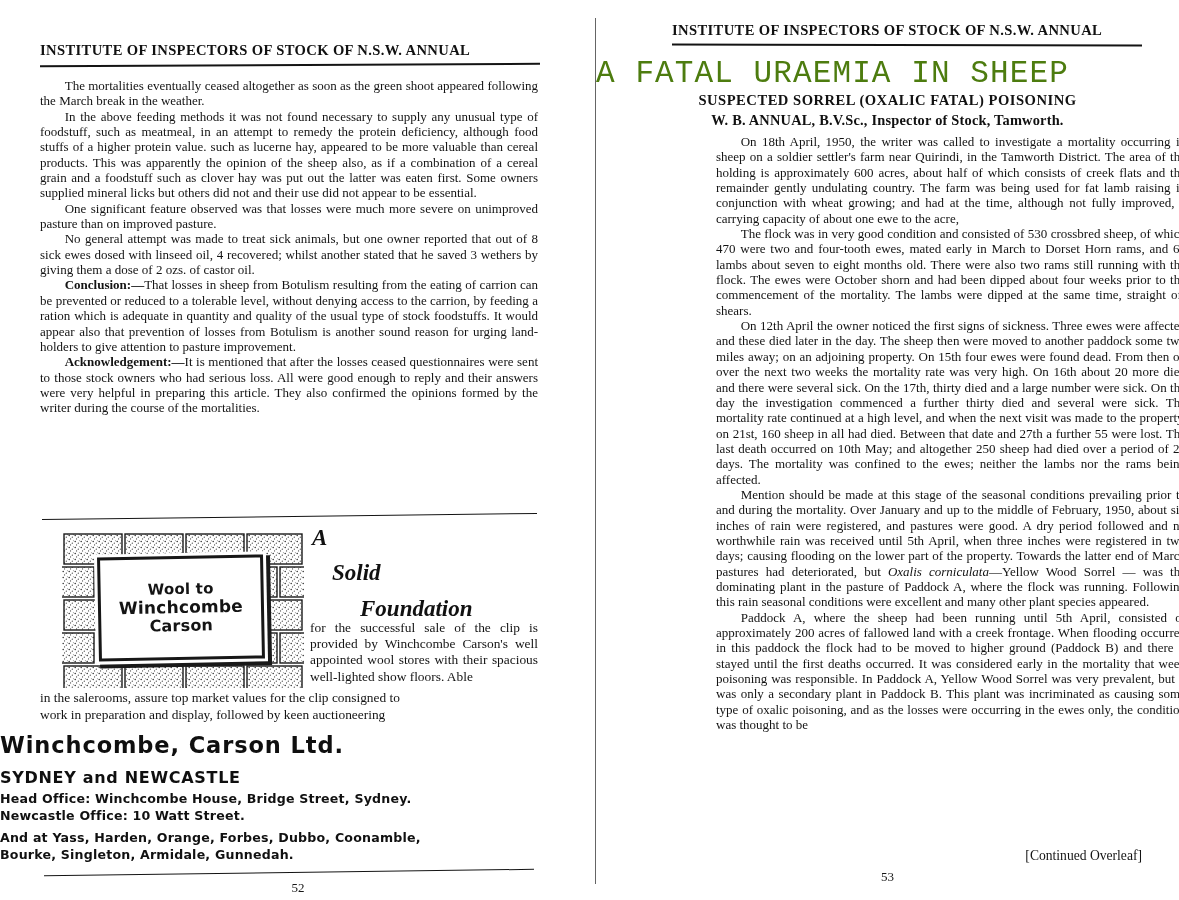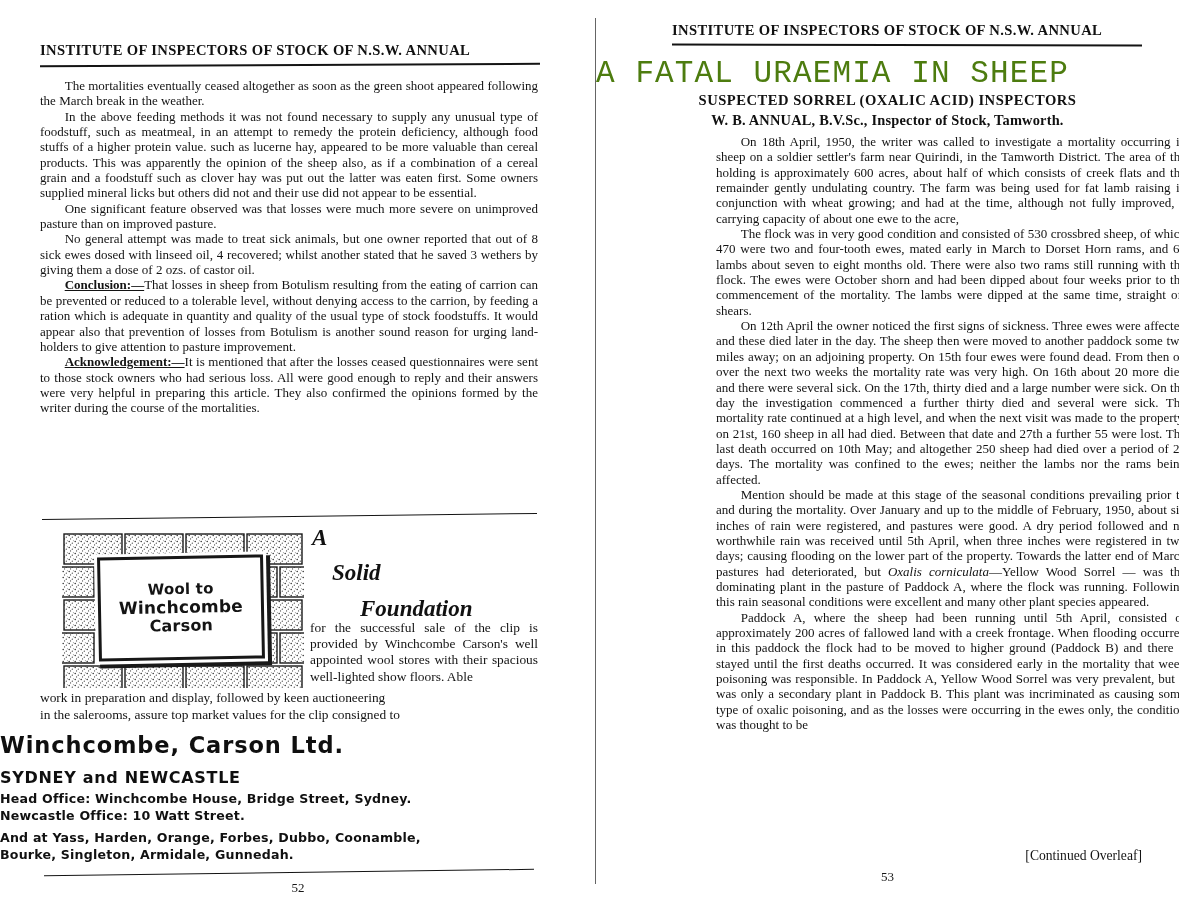--- a/index.html
+++ b/index.html
@@ -35,21 +35,21 @@
     position:absolute;
     text-align:justify;
     text-justify:inter-word;
     font-size:13px;
     line-height:15.35px;
     color:#131313;
     hyphens:none;
   }
   .col p{margin:0;text-indent:1.9em;}
   .col i{font-style:italic;}
-  .col b{font-weight:700;text-decoration:underline;}
+  .col b{font-weight:700;}
 
   
   .ad{position:absolute;}
   .rule{position:absolute;height:0;border-top:1.6px solid #141414;}
 
   .ad-art{
     position:absolute;
     background:#fff;
     overflow:hidden;
   }
@@ -215,22 +215,22 @@
       </div>
     </div>
 
     <div class="slogan s1" style="left:312px;top:525px;">A</div>
     <div class="slogan s2" style="left:332px;top:560px;">Solid</div>
     <div class="slogan s3" style="left:360px;top:596px;text-align:right;">Foundation</div>
 
     <div class="ad-body" style="left:310px;top:620px;width:228px;">for the successful sale of the clip is provided by Winchcombe Carson's well appointed wool stores with their spacious well-lighted show floors.  Able</div>
 
     <div class="ad-wide" style="left:40px;top:690px;width:500px;">
+      <div>in the salerooms, assure top market values for the clip consigned to</div>
       <div>work in preparation and display, followed by keen auctioneering</div>
-      <div>in the salerooms, assure top market values for the clip consigned to</div>
     </div>
 
     <div class="ad-name" style="left:0;top:732px;">Winchcombe, Carson Ltd.</div>
     <div class="ad-cities" style="left:0;top:768px;">SYDNEY and NEWCASTLE</div>
     <div class="ad-office" style="left:0;top:791px;">Head Office: Winchcombe House, Bridge Street, Sydney.</div>
     <div class="ad-office" style="left:0;top:808px;">Newcastle Office: 10 Watt Street.</div>
     <div class="ad-branch" style="left:0;top:830px;">And at Yass, Harden, Orange, Forbes, Dubbo, Coonamble,</div>
     <div class="ad-branch" style="left:0;top:847px;">Bourke, Singleton, Armidale, Gunnedah.</div>
   </div>
 
@@ -240,21 +240,21 @@
 </div>
 
 <div class="gutter"></div>
 
 <div class="page page-right">
 
   <div class="running-head" style="left:76px;top:22px;">INSTITUTE OF INSPECTORS OF STOCK OF N.S.W. ANNUAL</div>
   <div class="head-rule" style="left:76px;top:44px;width:470px;transform:rotate(0.12deg);"></div>
 
   <div class="art-title" style="left:0;top:56px;">A FATAL URAEMIA IN SHEEP</div>
-  <div class="art-sub" style="left:0;top:92px;">SUSPECTED SORREL (OXALIC ACID) INSPECTORS</div>
+  <div class="art-sub" style="left:0;top:92px;">SUSPECTED SORREL (OXALIC FATAL) POISONING</div>
   <div class="art-auth" style="left:0;top:112px;">W. B. ANNUAL, B.V.Sc., Inspector of Stock, Tamworth.</div>
 
   <div class="col" style="left:76px;top:134px;width:470px;margin-left:44px;">
     <p>On 18th April, 1950, the writer was called to investigate a mortality occurring in sheep on a soldier settler's farm near Quirindi, in the Tamworth District.  The area of the holding is approximately 600 acres, about half of which consists of creek flats and the remainder gently undulating country.  The farm was being used for fat lamb raising in conjunction with wheat growing; and had at the time, although not fully improved, a carrying capacity of about one ewe to the acre,</p>
     <p>The flock was in very good condition and consisted of 530 crossbred sheep, of which 470 were two and four-tooth ewes, mated early in March to Dorset Horn rams, and 60 lambs about seven to eight months old.  There were also two rams still running with the flock.  The ewes were October shorn and had been dipped about four weeks prior to the commencement of the mortality.  The lambs were dipped at the same time, straight off shears.</p>
     <p>On 12th April the owner noticed the first signs of sickness. Three ewes were affected and these died later in the day.  The sheep then were moved to another paddock some two miles away; on an adjoining property.  On 15th four ewes were found dead. From then on over the next two weeks the mortality rate was very high.  On 16th about 20 more died and there were several sick.  On the 17th, thirty died and a large number were sick.  On the day the investigation commenced a further thirty died and several were sick.  The mortality rate continued at a high level, and when the next visit was made to the property, on 21st, 160 sheep in all had died.  Between that date and 27th a further 55 were lost.  The last death occurred on 10th May; and altogether 250 sheep had died over a period of 28 days.  The mortality was confined to the ewes; neither the lambs nor the rams being affected.</p>
     <p><span>Mention should be made at this stage of the seasonal conditions prevailing prior to and during the mortality.  Over January and up to the middle of February, 1950, about six inches of rain were registered, and pastures were good.  A dry period followed and no worthwhile rain was received until 5th April, when three inches were registered in two days; causing flooding on the lower part of the property.  Towards the latter end of March pastures had deteriorated, but </span><i>Oxalis corniculata</i><span>—Yellow Wood Sorrel — was the dominating plant in the pasture of Paddock A, where the flock was running.  Following this rain seasonal conditions were excellent and many other plant species appeared.</span></p>
     <p>Paddock A, where the sheep had been running until 5th April, consisted of approximately 200 acres of fallowed land with a creek frontage.  When flooding occurred in this paddock the flock had to be moved to higher ground (Paddock B) and there it stayed until the first deaths occurred. It was considered early in the mortality that weed poisoning was responsible.  In Paddock A, Yellow Wood Sorrel was very prevalent, but it was only a secondary plant in Paddock B.  This plant was incriminated as causing some type of oxalic poisoning, and as the losses were occurring in the ewes only, the condition was thought to be</p>
   </div>
 

